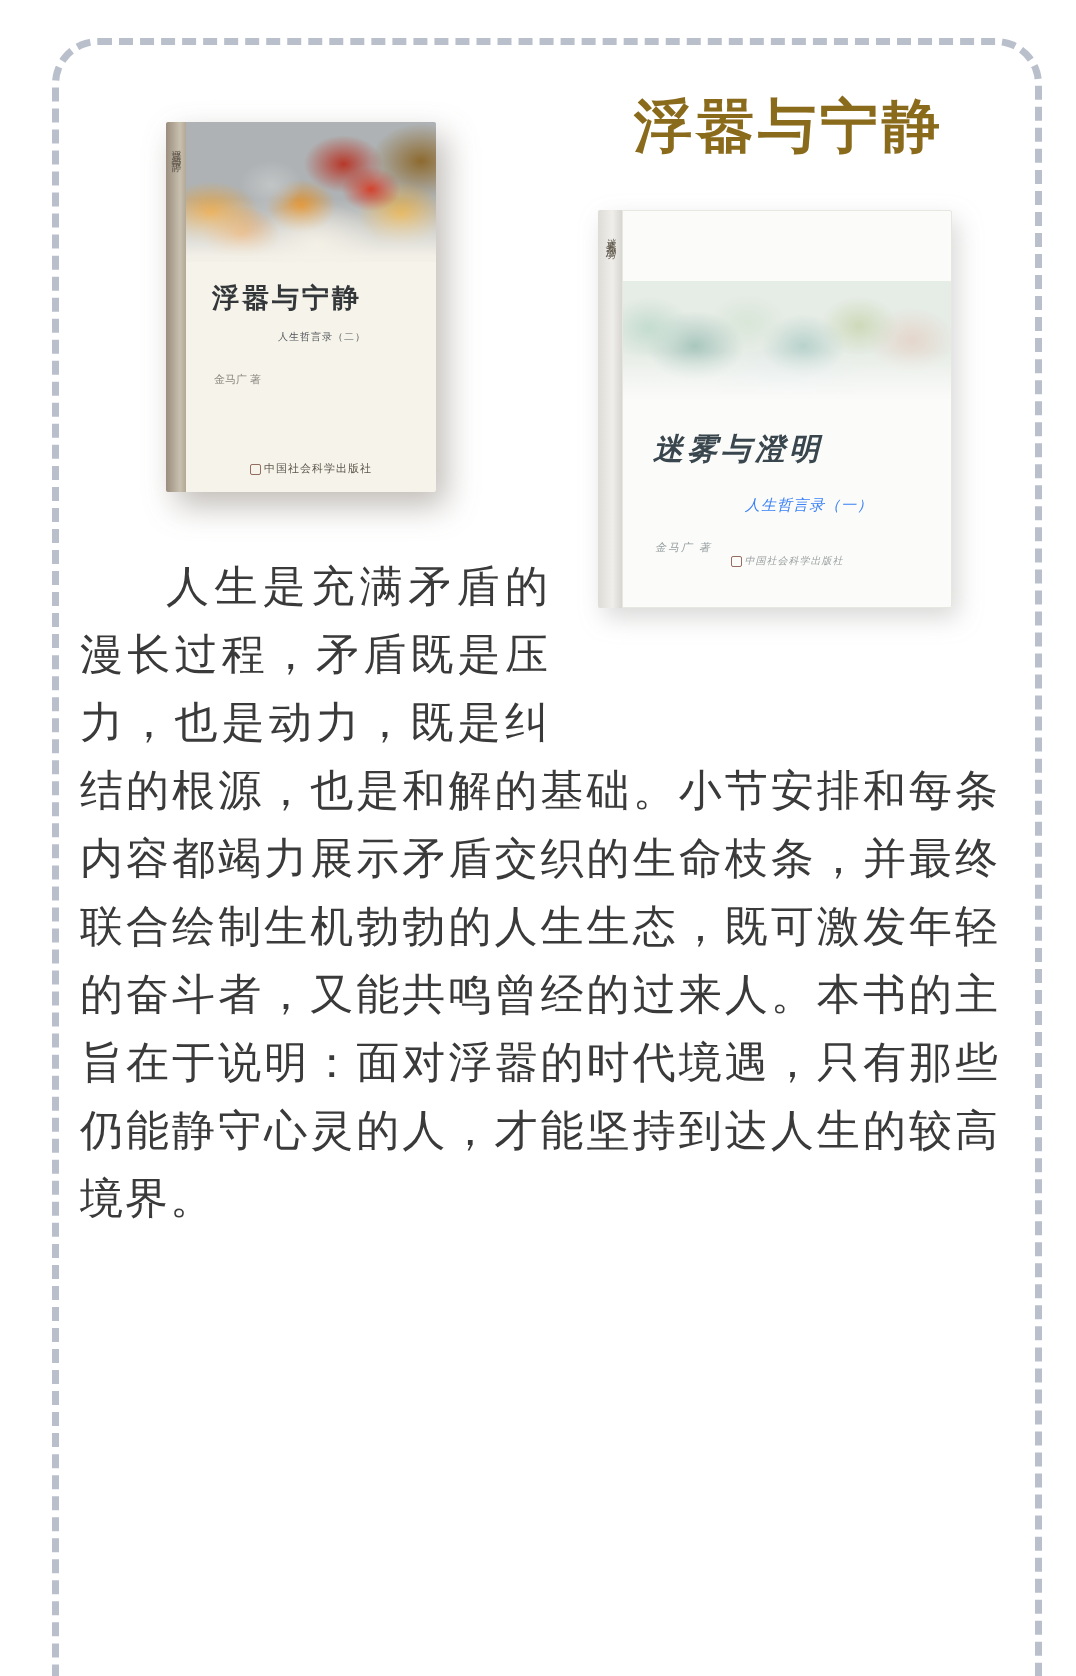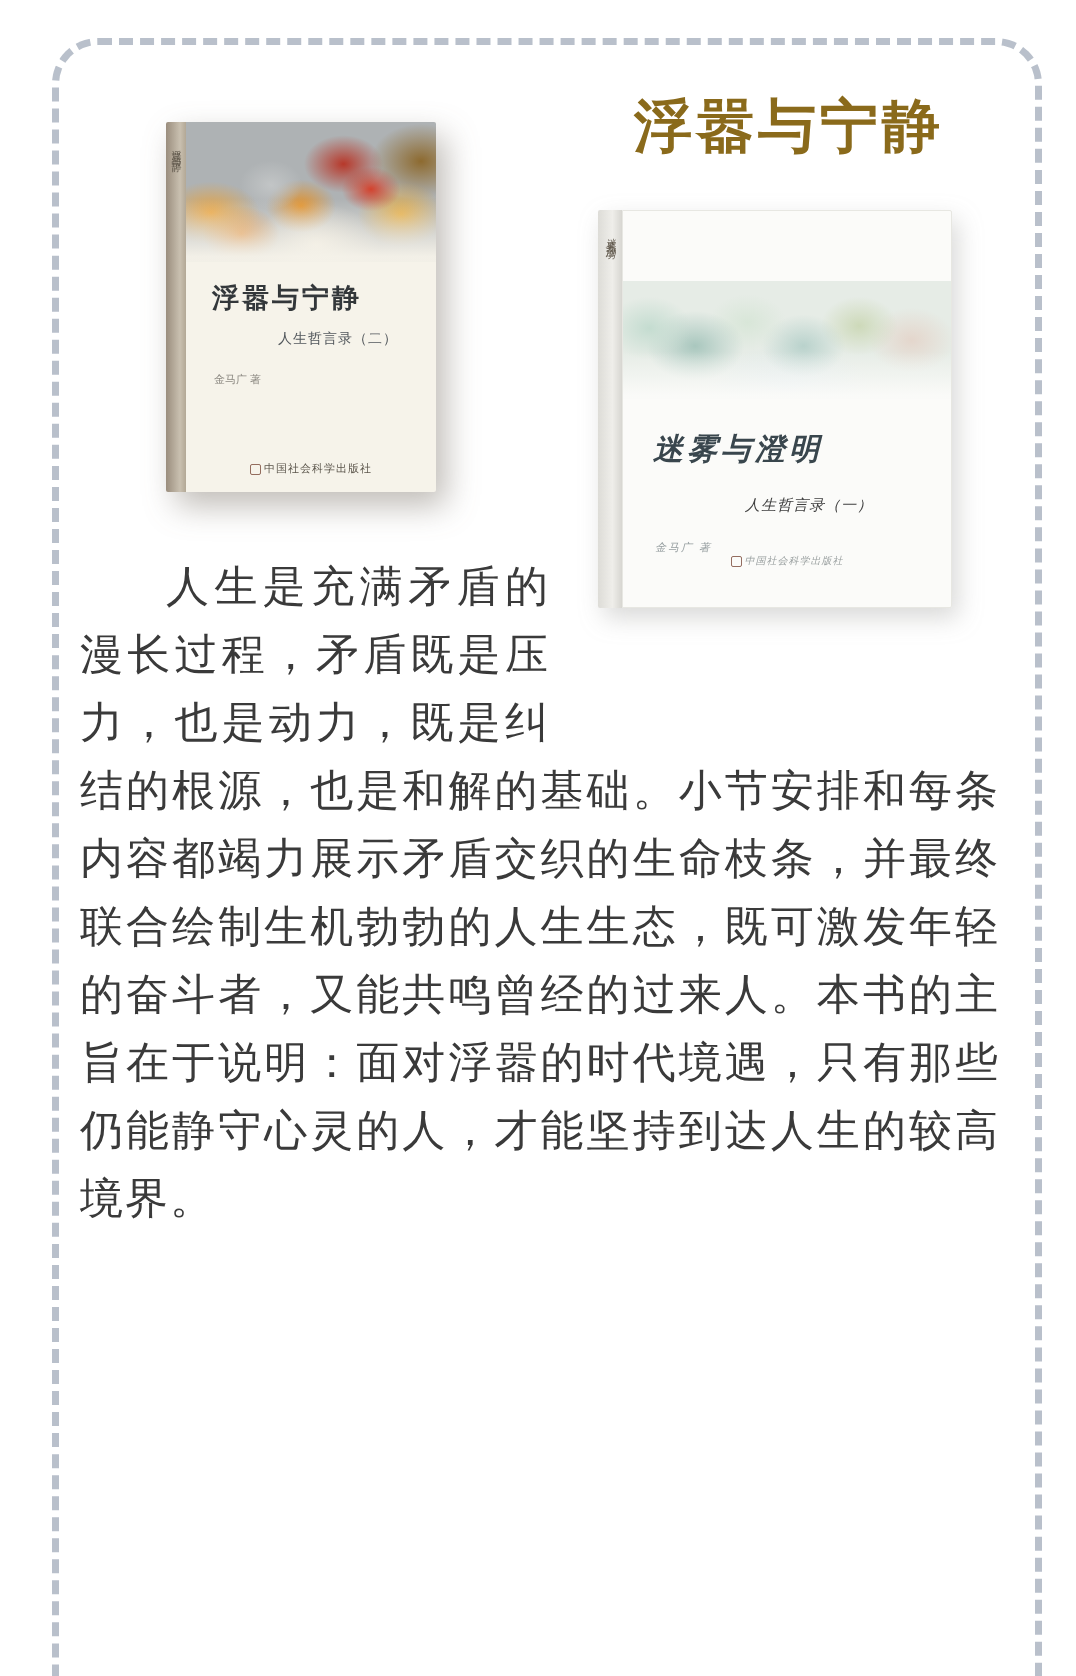--- a/index.html
+++ b/index.html
@@ -47,21 +47,21 @@
       radial-gradient(45px 35px at 34% 45%, #c2c5c6 0%, rgba(194,197,198,0) 70%),
       radial-gradient(50px 38px at 46% 60%, #e0912c 0%, rgba(224,145,44,0) 70%),
       radial-gradient(55px 40px at 63% 30%, #b7382a 0%, rgba(183,56,42,0) 72%),
       radial-gradient(42px 32px at 74% 48%, #d3422d 0%, rgba(211,66,45,0) 70%),
       radial-gradient(62px 46px at 86% 66%, #e2a93e 0%, rgba(226,169,62,0) 70%),
       radial-gradient(70px 52px at 94% 28%, #8d6a2f 0%, rgba(141,106,47,0) 72%),
       radial-gradient(90px 60px at 52% 88%, #ece7db 0%, rgba(236,231,219,0) 70%);
   }
   .b1-title{position:absolute;top:158px;left:26px;font-family:"Liberation Serif",serif;
     font-size:27px;font-weight:bold;color:#33373a;letter-spacing:3px;}
-  .b1-subtitle{position:absolute;top:208px;left:92px;font-size:14px;color:#52575c;letter-spacing:1px;}
+  .b1-subtitle{position:absolute;top:208px;left:92px;font-size:10px;color:#52575c;letter-spacing:1px;}
   .b1-author{position:absolute;top:250px;left:28px;font-size:11px;color:#8d8a83;filter:blur(.4px);}
   .b1-publisher{position:absolute;bottom:16px;width:100%;text-align:center;
     font-size:11px;color:#5c564c;filter:blur(.4px);letter-spacing:1px;}
   .spine-text{
     position:absolute;top:20px;left:50%;transform:translateX(-50%);
     writing-mode:vertical-rl;font-size:10px;color:#60584c;letter-spacing:3px;
     filter:blur(.7px);white-space:nowrap;
   }
   .logo-dot{display:inline-block;width:9px;height:9px;border:1px solid #7a4a3a;
     border-radius:2px;vertical-align:middle;margin-right:3px;opacity:.8;}
@@ -88,21 +88,21 @@
       radial-gradient(60px 45px at 8% 40%, #c4dcd0 0%, rgba(196,220,208,0) 70%),
       radial-gradient(70px 50px at 22% 55%, #a9c7be 0%, rgba(169,199,190,0) 70%),
       radial-gradient(55px 40px at 38% 35%, #d8e6d8 0%, rgba(216,230,216,0) 70%),
       radial-gradient(60px 45px at 55% 55%, #b9d2cc 0%, rgba(185,210,204,0) 70%),
       radial-gradient(55px 42px at 72% 38%, #cdd9b9 0%, rgba(205,217,185,0) 70%),
       radial-gradient(60px 45px at 88% 50%, #e4d6cc 0%, rgba(228,214,204,0) 72%),
       radial-gradient(110px 60px at 50% 92%, #dfe9ec 0%, rgba(223,233,236,0) 75%);
   }
   .b2-title{position:absolute;top:204px;left:30px;font-family:"Liberation Serif",serif;
     font-size:30px;font-weight:bold;color:#39464d;letter-spacing:4px;}
-  .b2-subtitle{position:absolute;top:260px;left:122px;font-size:15px;color:#404040;letter-spacing:1px;}
+  .b2-subtitle{position:absolute;top:260px;left:122px;font-size:15px;color:#3b82f6;letter-spacing:1px;}
   .b2-author{position:absolute;top:302px;left:32px;font-size:11px;color:#98a0a2;filter:blur(.4px);}
   .b2-publisher{position:absolute;bottom:12px;width:100%;text-align:center;
     font-size:10px;color:#9aa0a0;filter:blur(.5px);letter-spacing:1px;}
 </style>
 </head>
 <body>
 
 <div class="frame"></div>
 
 <div class="content">

